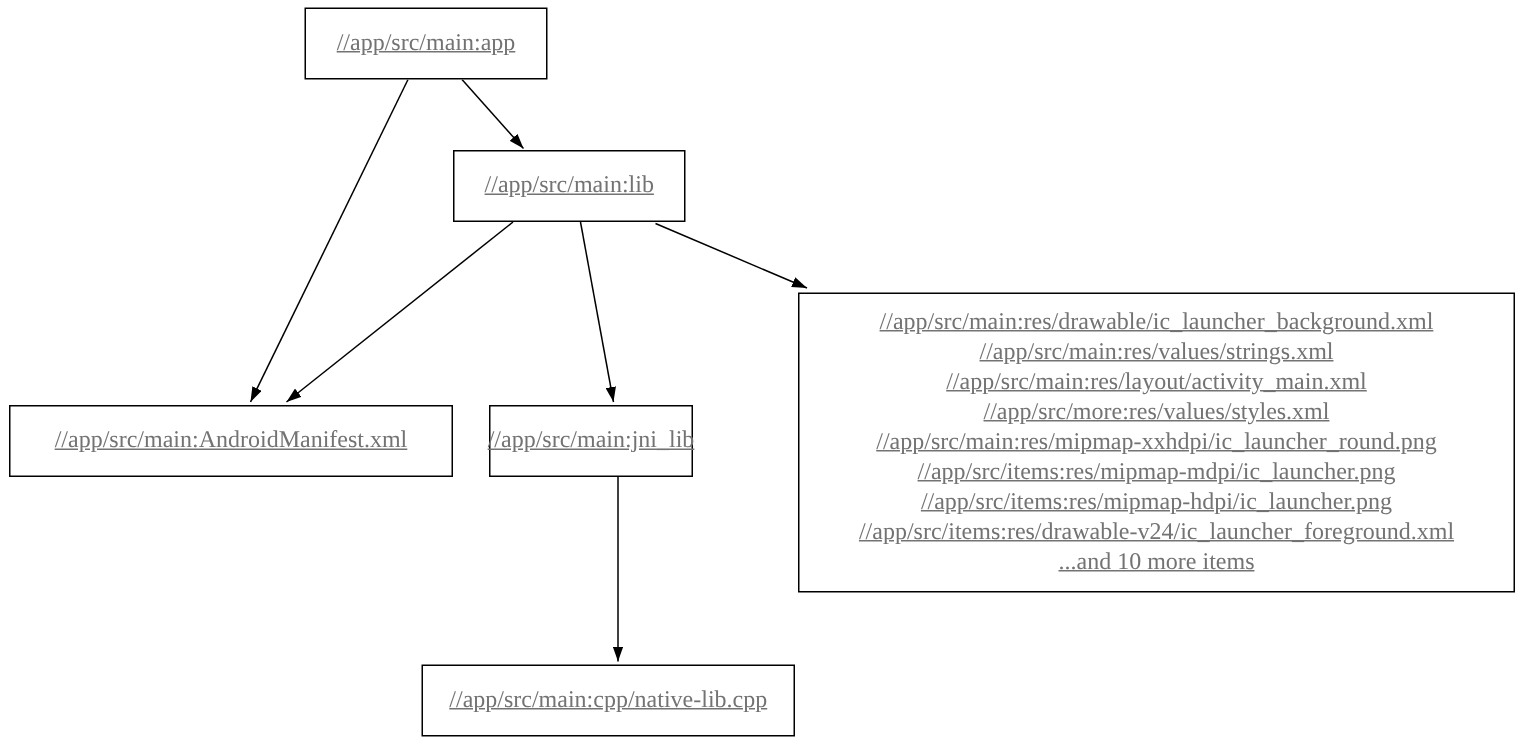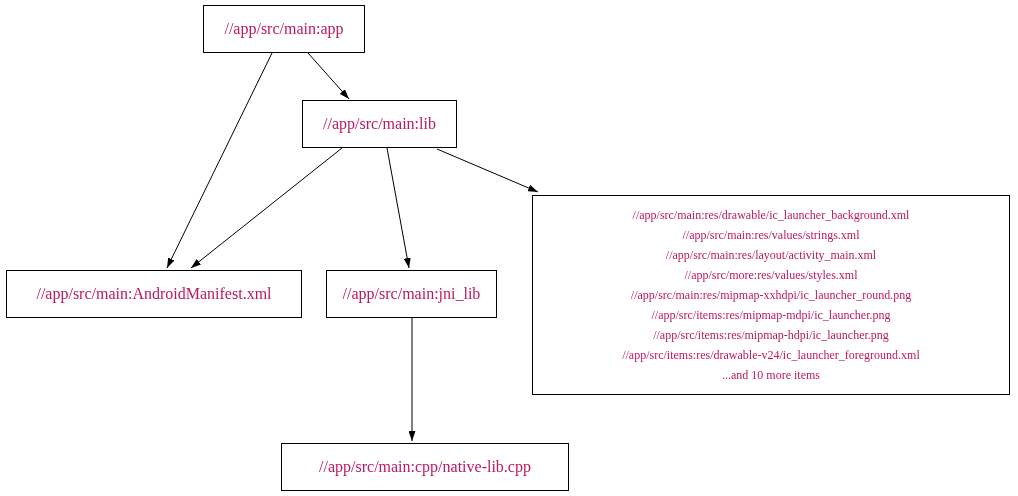--- a/index.html
+++ b/index.html
@@ -25,38 +25,39 @@
   .node {
     position: absolute;
     box-sizing: border-box;
     border: 1px solid #000000;
     background: #ffffff;
     display: flex;
     align-items: center;
     justify-content: center;
     text-align: right;
     font-size: 16px;
-    color: #be185d;
+    color: #737373;
     white-space: nowrap;
+    text-decoration: underline;
   }
   .node.multiline {
     flex-direction: column;
     justify-content: center;
   }
   .node.multiline .res-line {
     line-height: 20px;
-    font-size: 12px;
+    font-size: 16px;
     white-space: nowrap;
   }
   #node-app        { left: 203px; top: 5px;   width: 162px; height: 48px; }
   #node-lib        { left: 302px; top: 100px; width: 155px; height: 48px; }
   #node-manifest   { left: 6px;   top: 270px; width: 296px; height: 48px; }
-  #node-jni-lib    { left: 326px; top: 270px; width: 171px; height: 48px; }
+  #node-jni-lib    { left: 326px; top: 270px; width: 136px; height: 48px; }
   #node-res        { left: 532px; top: 195px; width: 478px; height: 200px; }
-  #node-native-cpp { left: 281px; top: 443px; width: 288px; height: 48px; }
+  #node-native-cpp { left: 281px; top: 443px; width: 249px; height: 48px; }
   .edge {
     stroke: #000000;
     stroke-width: 1;
   }
 </style>
 </head>
 <body>
 
 <div id="canvas">
 

